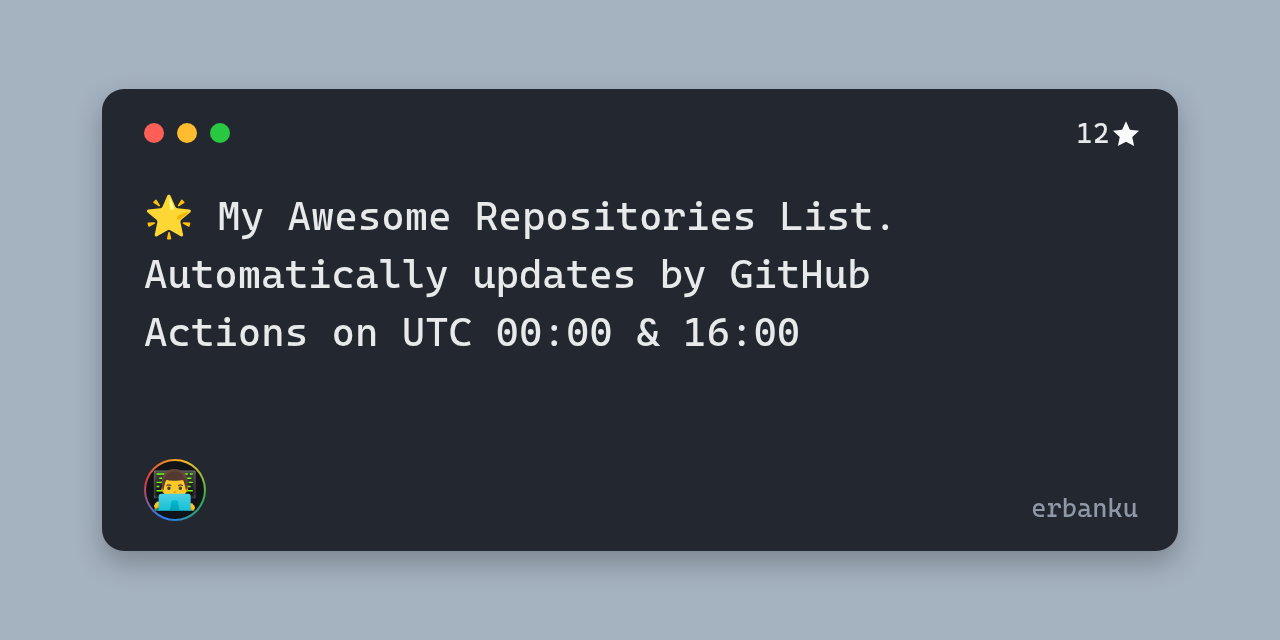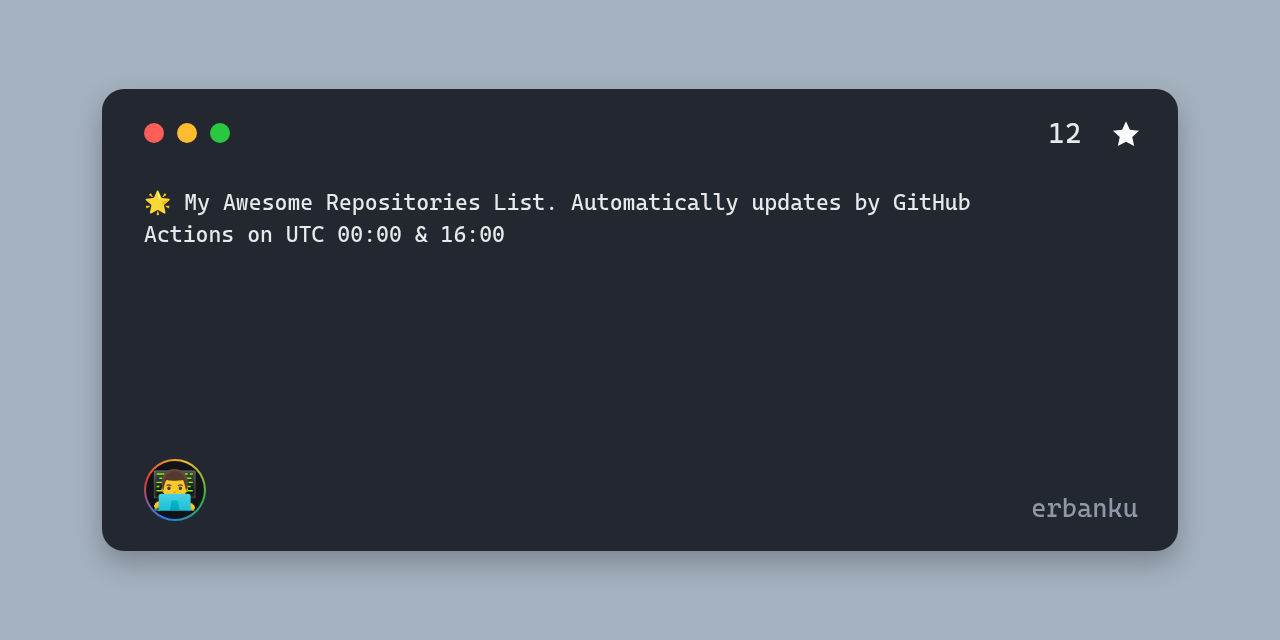--- a/index.html
+++ b/index.html
@@ -39,21 +39,21 @@
   .tl-close { background: #ff5f57; }
   .tl-min   { background: #febc2e; }
   .tl-full  { background: #28c840; }
 
   .star-wrap {
     position: absolute;
     top: 28px;
     right: 36px;
     display: flex;
     align-items: center;
-    gap: 28px;
+    gap: 0;
     text-align: right;
   }
   .star-count {
     font-size: 28px;
     color: #e7e9ea;
     letter-spacing: 0.5px;
   }
   .star-icon svg {
     width: 32px;
     height: 32px;
@@ -64,21 +64,21 @@
   .title-row {
     margin-top: 42px;
     font-size: 32px;
   }
   .title-owner { color: #c678dd; }
   .title-sep   { color: #9aa2b1; margin: 0 10px; }
   .title-repo  { color: #56b682; }
 
   .description {
     margin-top: 44px;
-    font-size: 22px;
+    font-size: 40px;
     line-height: 1.45;
     color: #e7e9ea;
     max-width: 880px;
   }
 
   .avatar {
     position: absolute;
     bottom: 30px;
     left: 42px;
     width: 62px;

